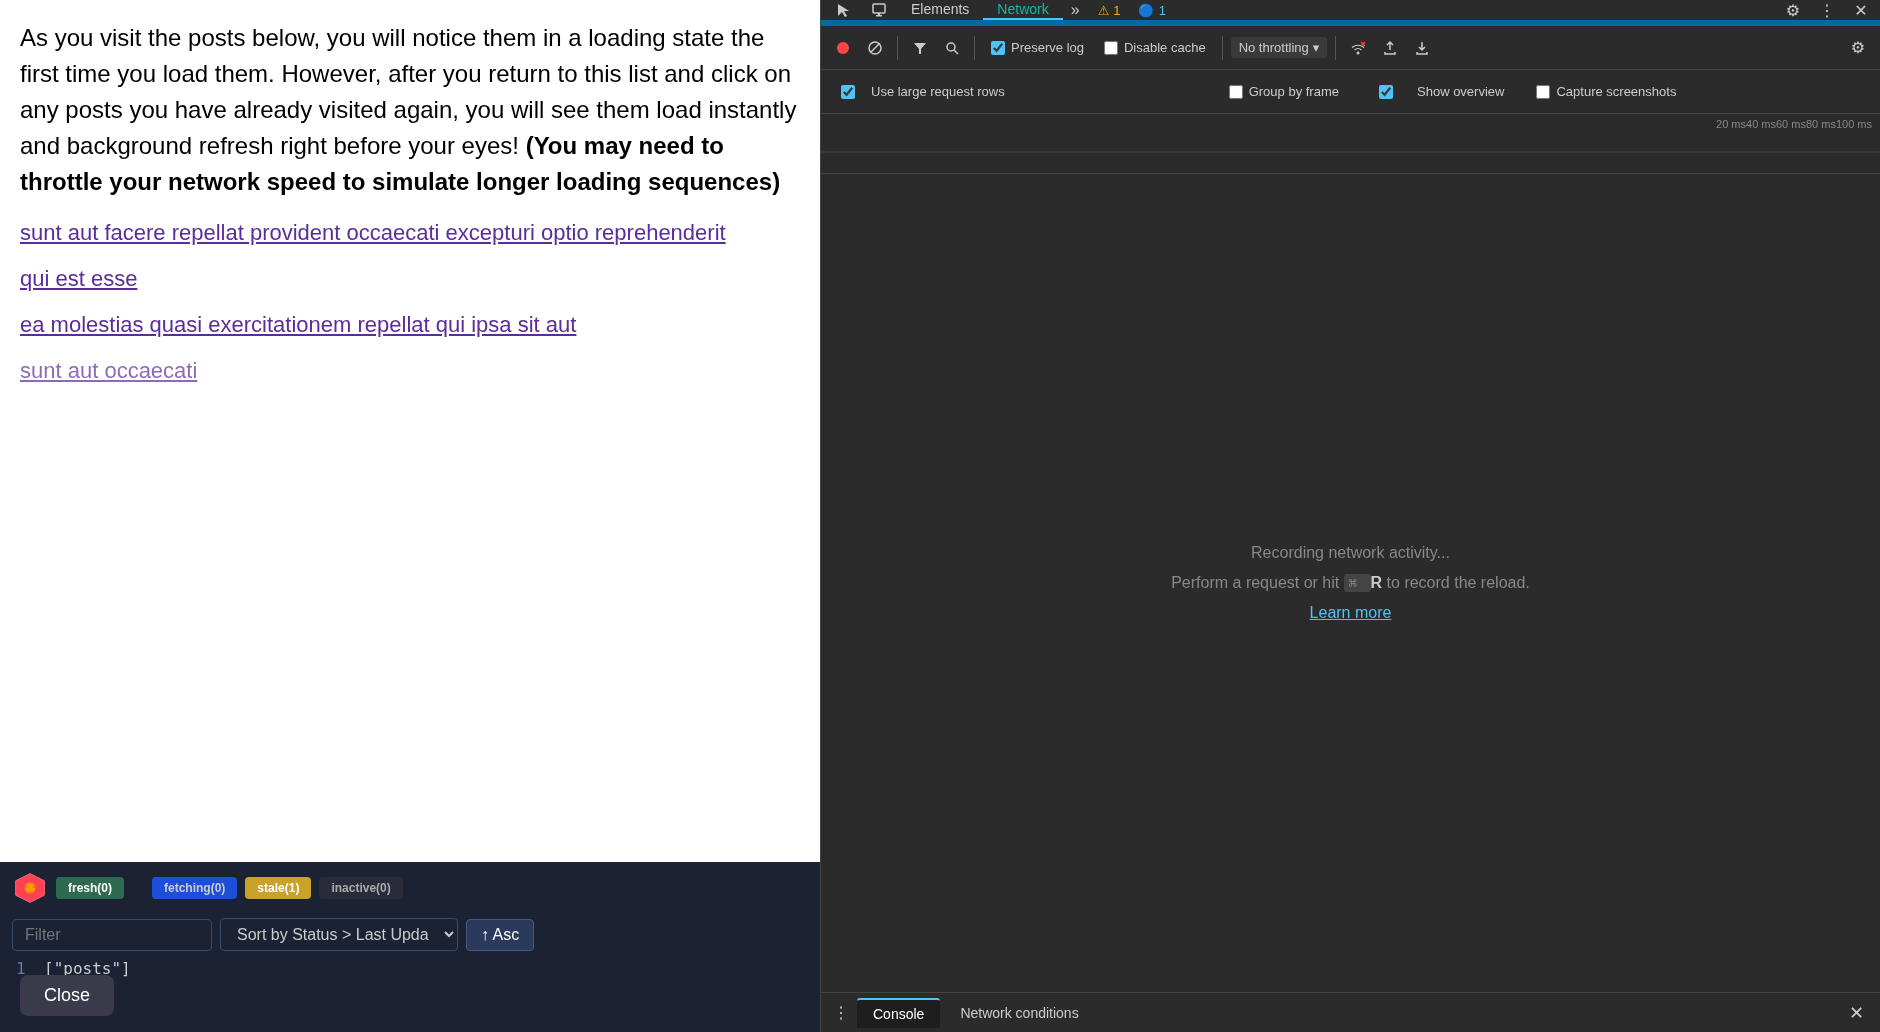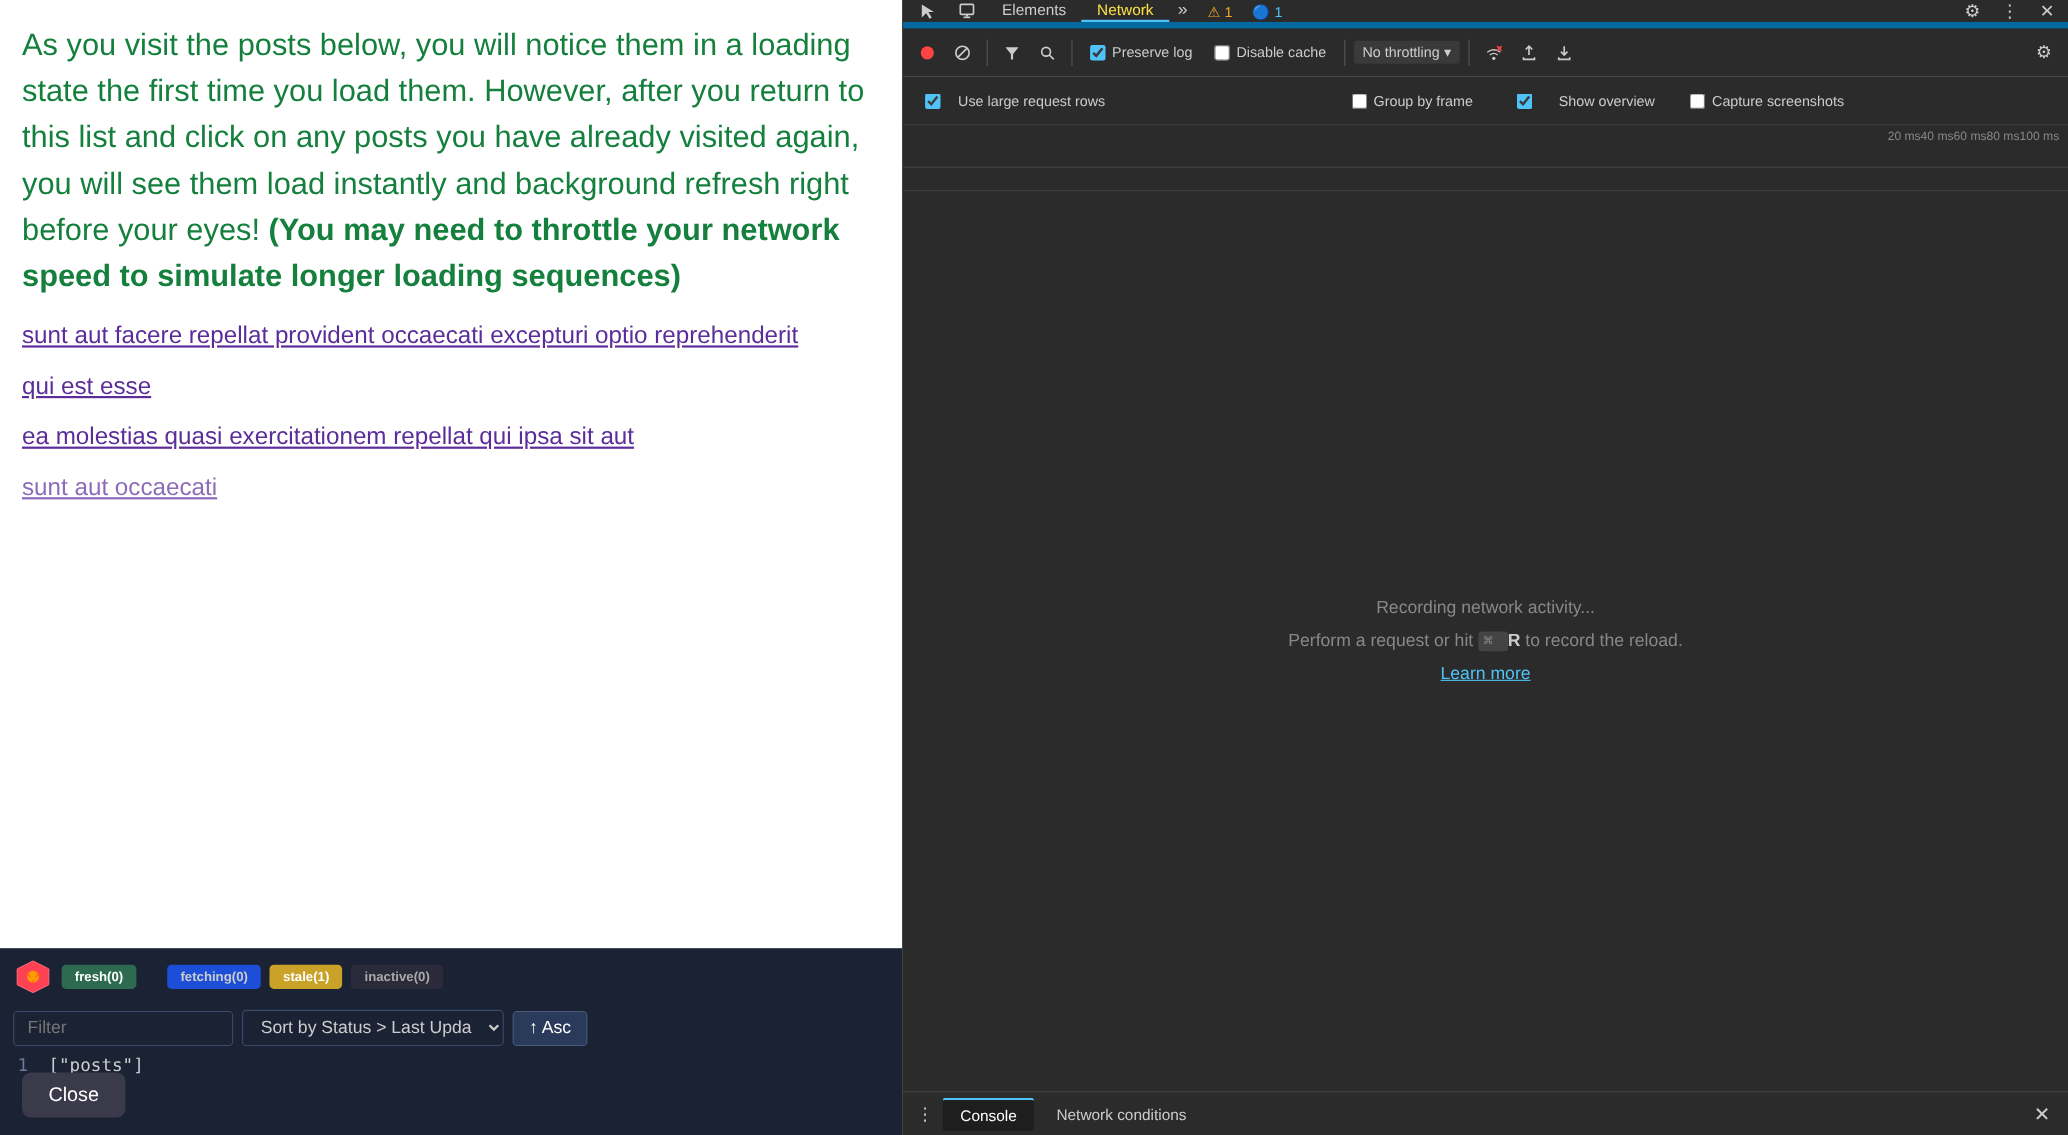--- a/index.html
+++ b/index.html
@@ -16,23 +16,23 @@
       position: relative;
     }
 
     .webpage-content {
       padding: 20px 20px 0 20px;
       flex: 1;
       overflow: hidden;
     }
 
     .intro-text {
-      font-size: 28px;
+      font-size: 24px;
       line-height: 1.5;
-      color: #15803d;
+      color: #000000;
       margin-bottom: 20px;
     }
 
     .intro-text strong {
       font-weight: bold;
     }
 
     .posts-heading {
       font-size: 48px;
       font-weight: bold;
@@ -207,21 +207,21 @@
       padding: 6px 14px;
       color: #ccc;
       font-size: 14px;
       cursor: pointer;
       height: 100%;
       display: flex;
       align-items: center;
       border-bottom: 2px solid transparent;
     }
     .tab-item.active {
-      color: #fde047;
+      color: #14b8a6;
       border-bottom: 2px solid #4fc3f7;
     }
 
     .tab-more {
       color: #ccc;
       padding: 6px 8px;
       cursor: pointer;
       font-size: 16px;
       display: flex;
       align-items: center;

